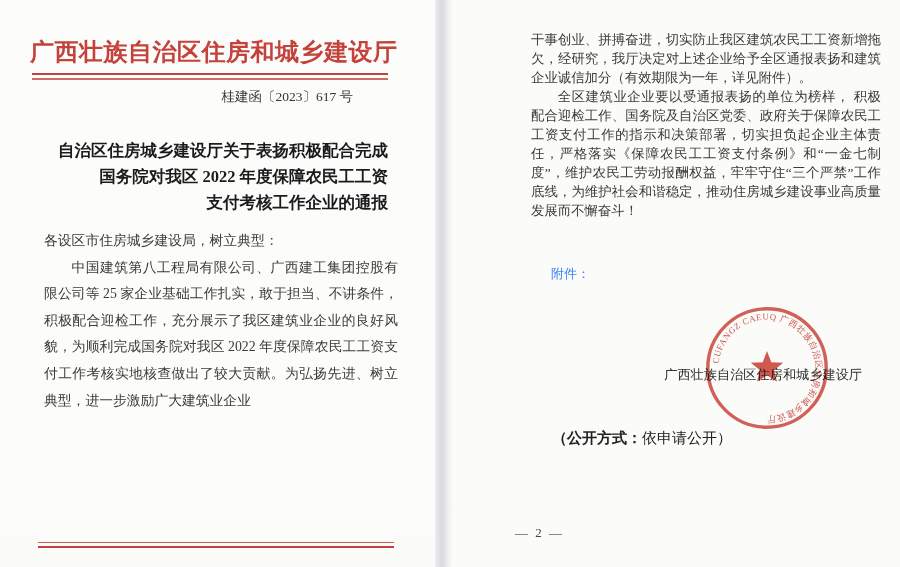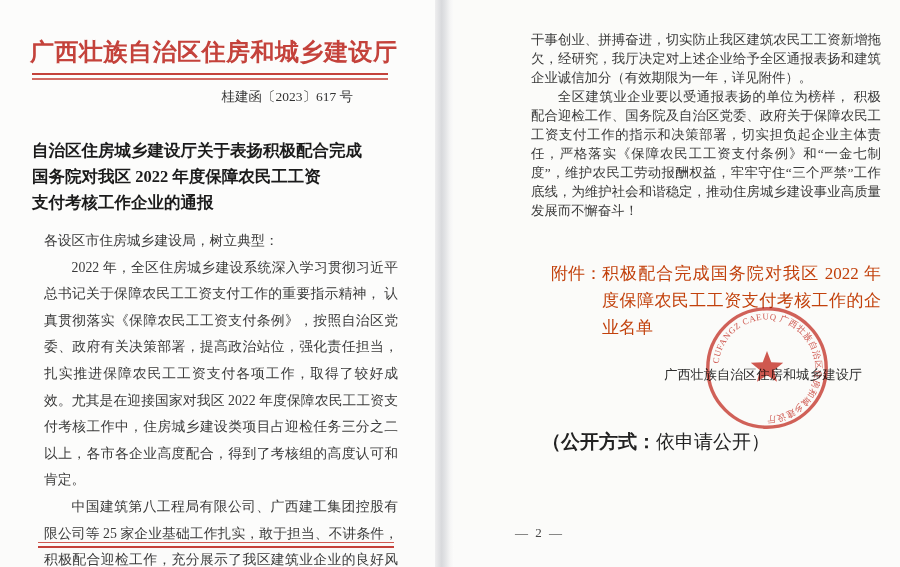--- a/index.html
+++ b/index.html
@@ -25,21 +25,21 @@
   .letterhead-rule {
     position: absolute; left: 32px; top: 73px; width: 356px; height: 7px;
     border-top: 2px solid #c4423b; border-bottom: 2px solid #d26a63;
   }
   .doc-number {
     position: absolute; left: 0; top: 88px; width: 353px;
     text-align: right; font-size: 13.5px; color: #333; padding-left: 7px;
   }
   .doc-title {
     position: absolute; left: 32px; top: 138px; width: 356px;
-    text-align: left; font-size: 16.5px; font-weight: bold;
+    text-align: right; font-size: 16.5px; font-weight: bold;
     color: #1b1b1b; line-height: 26px;
   }
   .doc-title span { display: block; }
   .body-left {
     position: absolute; left: 44px; top: 228px; width: 354px;
     font-size: 13.8px; line-height: 26.6px; color: #3a3a3a;
     text-align: justify;
   }
   .body-left p.indent, .body-right p.indent { text-indent: 2em; }
   .footer-rule {
@@ -48,40 +48,40 @@
   }
 
   
   .body-right {
     position: absolute; left: 78px; top: 30px; width: 350px;
     font-size: 13.4px; line-height: 19px; color: #3a3a3a;
     text-align: justify;
   }
   .attachment {
     position: absolute; left: 98px; top: 260px; width: 330px;
-    display: flex; font-size: 17px; line-height: 27px; color: #c2410c;
+    display: flex; font-size: 13px; line-height: 27px; color: #3b82f6;
   }
   .att-label { white-space: nowrap; }
   .att-text { width: 284px; text-align: justify; }
 
   .signoff {
     position: absolute; top: 366px; right: 38px;
     text-align: center; color: #2e2e2e;
   }
   .sign-name { font-size: 13.2px; line-height: 18px; white-space: nowrap; }
   .sign-date { font-size: 13.2px; margin-top: 11px; }
 
   .seal {
     position: absolute; left: 250px; top: 304px; width: 128px; height: 128px;
     mix-blend-mode: multiply; opacity: 0.92; pointer-events: none;
   }
 
   .disclosure {
-    position: absolute; left: 89px; top: 429px;
-    font-size: 19px; color: #222;
+    position: absolute; left: 99px; top: 429px;
+    font-size: 15px; color: #222;
   }
   .disclosure .dl-label { font-weight: bold; }
   .page-number {
     position: absolute; left: 62px; top: 525px;
     font-size: 13px; color: #444; letter-spacing: 2px;
   }
 </style>
 </head>
 <body>
 
@@ -95,39 +95,37 @@
     <div class="doc-number">桂建函〔2023〕617 号</div>
 
     <div class="doc-title">
       <span>自治区住房城乡建设厅关于表扬积极配合完成</span>
       <span>国务院对我区 2022 年度保障农民工工资</span>
       <span>支付考核工作企业的通报</span>
     </div>
 
     <div class="body-left">
       <p>各设区市住房城乡建设局，树立典型：</p>
-      <p class="indent">2022 年，全区住房城乡建设系统深入学习贯彻习近平总书记关于保障农民工工资支付工作的重要指示精神， 认真贯彻落实《保障农民工工资支付条例》，按照自治区党委、政府有关决策部署，提高政治站位，强化责任担当，扎实推进保障农民工工资支付各项工作，取得了较好成效。尤其是在迎接国家对我区 2022 年度保障农民工工资支付考核工作中，住房城乡建设类项目占迎检任务三分之二以上，各市各企业高度配合，得到了考核组的高度认可和肯定。</p>
       <p class="indent">中国建筑第八工程局有限公司、广西建工集团控股有限公司等 25 家企业基础工作扎实，敢于担当、不讲条件，积极配合迎检工作，充分展示了我区建筑业企业的良好风貌，为顺利完成国务院对我区 2022 年度保障农民工工资支付工作考核实地核查做出了较大贡献。为弘扬先进、树立典型，进一步激励广大建筑业企业</p>
     </div>
 
     <div class="footer-rule"></div>
   </div>
 
   <div class="divider"></div>
 
   <div class="page page-right">
 
     <div class="body-right">
       <p>干事创业、拼搏奋进，切实防止我区建筑农民工工资新增拖欠，经研究，我厅决定对上述企业给予全区通报表扬和建筑企业诚信加分（有效期限为一年，详见附件）。</p>
       <p class="indent">全区建筑业企业要以受通报表扬的单位为榜样， 积极配合迎检工作、国务院及自治区党委、政府关于保障农民工工资支付工作的指示和决策部署，切实担负起企业主体责任，严格落实《保障农民工工资支付条例》和“一金七制度”，维护农民工劳动报酬权益，牢牢守住“三个严禁”工作底线，为维护社会和谐稳定，推动住房城乡建设事业高质量发展而不懈奋斗！</p>
     </div>
 
     <div class="attachment">
       <span class="att-label">附件：</span>
-      <span class="att-text">积极配合完成国务院对我区 2022 年度保障农民工工资支付考核工作的企业名单</span>
     </div>
 
     <div class="signoff">
       <div class="sign-name">广西壮族自治区住房和城乡建设厅</div>
     </div>
 
     <svg class="seal" viewBox="0 0 120 120" aria-hidden="true">
       <circle cx="60" cy="60" r="55.5" fill="none" stroke="#cc4138" stroke-width="3.2" opacity="0.9"></circle>
       <polygon points="60,44 64,54.5 75.2,55.1 66.5,62.1 69.4,72.9 60,66.8 50.6,72.9 53.5,62.1 44.8,55.1 56,54.5" fill="#cc4138" opacity="0.95"></polygon>
       <defs>

